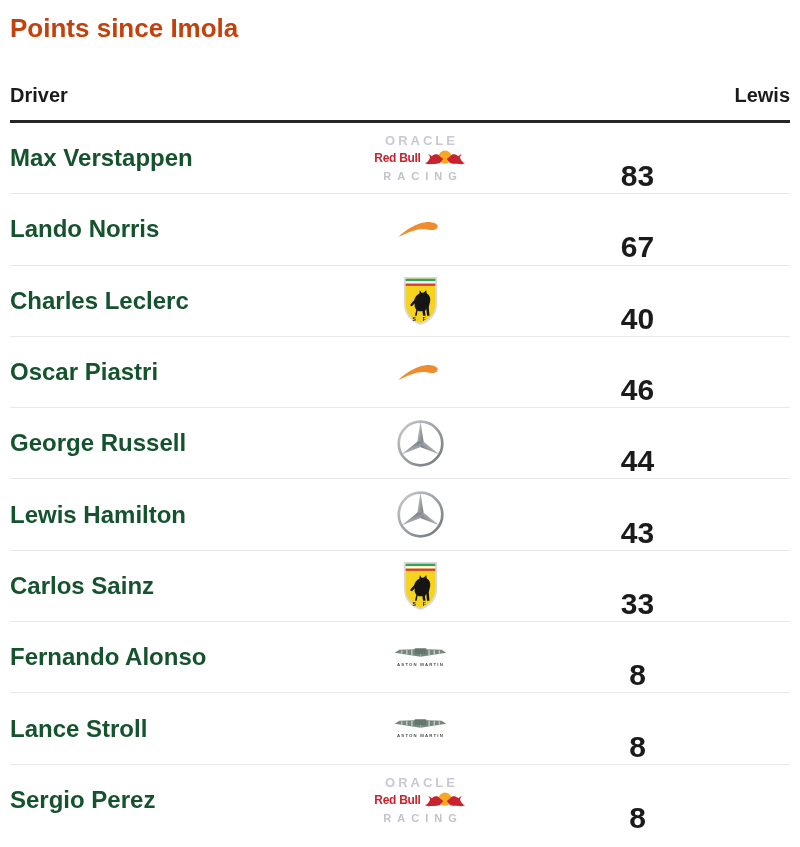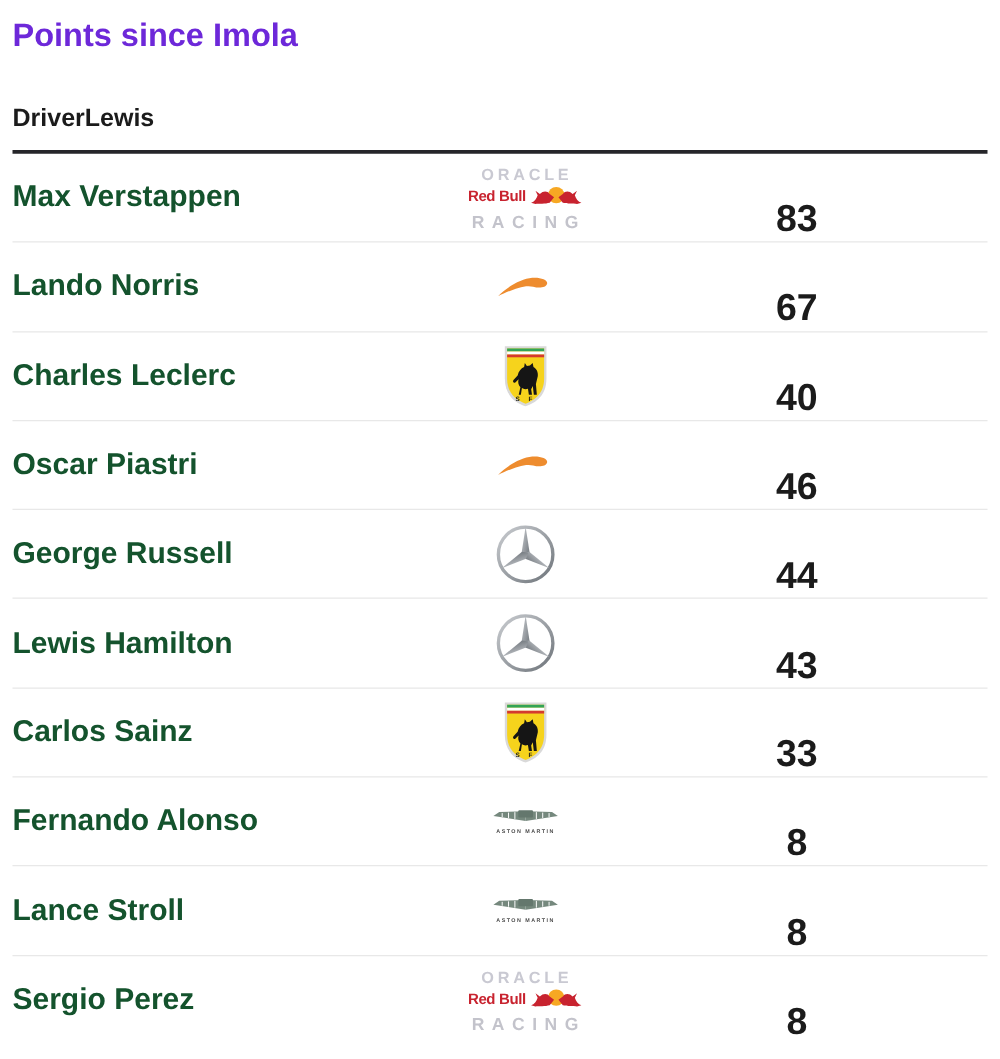--- a/index.html
+++ b/index.html
@@ -6,25 +6,25 @@
   html,body { background:#ffffff; }
   body {
     width:800px; height:847px; overflow:hidden;
     font-family:"Liberation Sans", sans-serif;
     color:#1b1b1b;
   }
   .page { width:800px; height:847px; padding:0 10px; }
 
   .page-title {
     padding-top:13px;
-    font-size:26px; line-height:30px; font-weight:bold; color:#6d28d9;
+    font-size:26px; line-height:30px; font-weight:bold; color:#c2410c;
   }
 
   .thead {
-    display:flex; justify-content:flex-start; align-items:flex-end;
+    display:flex; justify-content:space-between; align-items:flex-end;
     margin-top:41px; padding-bottom:13px;
     border-bottom:3px solid #26262a;
   }
   .thead span { font-size:20px; font-weight:bold; color:#1b1b1b; }
 
   .row {
     display:grid; grid-template-columns:345px 130px 1fr;
     align-items:center; height:71.3px;
     border-bottom:1px solid #e8e8e8;
   }
@@ -32,21 +32,21 @@
 
   .driver  { font-size:24px; font-weight:bold; color:#14532d; }
   .points  { font-size:30px; font-weight:bold; color:#1b1b1b; text-align:center;margin-top:36px; }
   .logo-cell { display:flex; justify-content:center; align-items:center; }
 
   
   .rb-logo { display:flex; flex-direction:column; align-items:center; line-height:1; }
   .rb-oracle { font-size:13px; font-weight:bold; letter-spacing:3px; color:#c9c9d2; margin-right:-3px; }
   .rb-main   { display:flex; align-items:center; gap:3px; margin-top:2px; }
   .rb-name   { font-size:12px; font-weight:800; letter-spacing:-0.3px; color:#c8232f; }
-  .rb-racing { font-size:14px; font-weight:bold; letter-spacing:6px; color:#c3c3cb; margin-top:4px; margin-right:-6px; }
+  .rb-racing { font-size:11px; font-weight:bold; letter-spacing:6px; color:#c3c3cb; margin-top:4px; margin-right:-6px; }
 
   svg { display:block; }
 </style>
 </head>
 <body>
 
 <svg width="0" height="0" style="position:absolute" aria-hidden="true">
   <defs>
     <linearGradient id="mst" x1="0" y1="0" x2="1" y2="1">
       <stop offset="0" stop-color="#c9ccd0"></stop>

